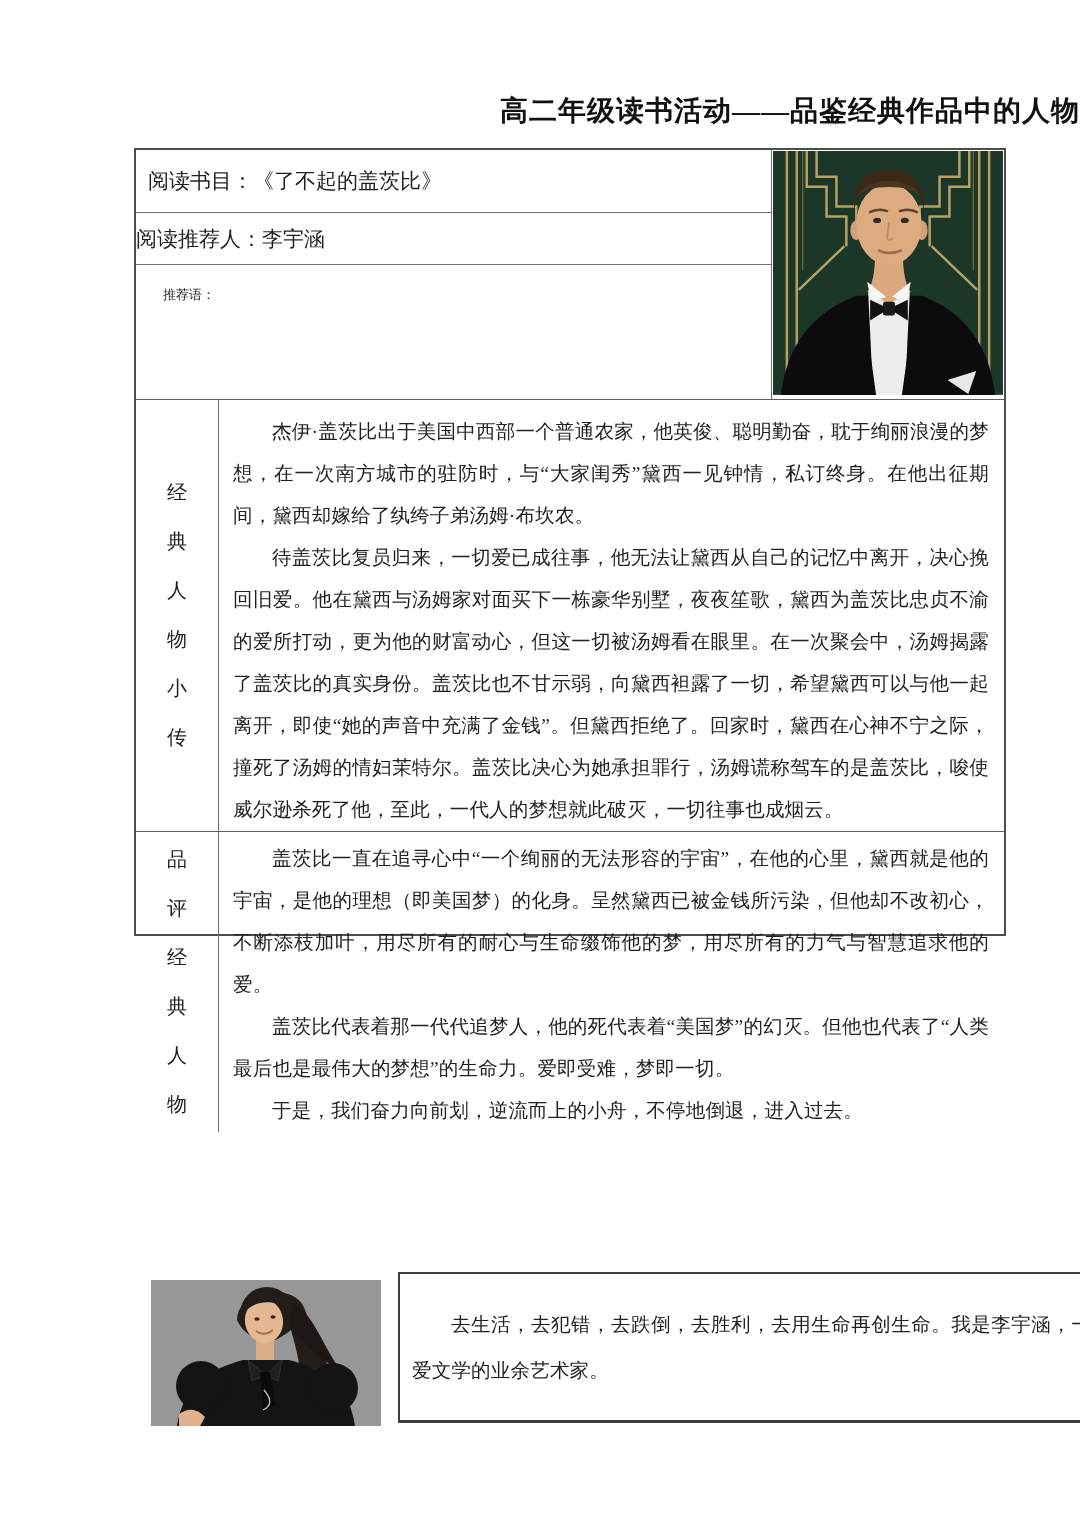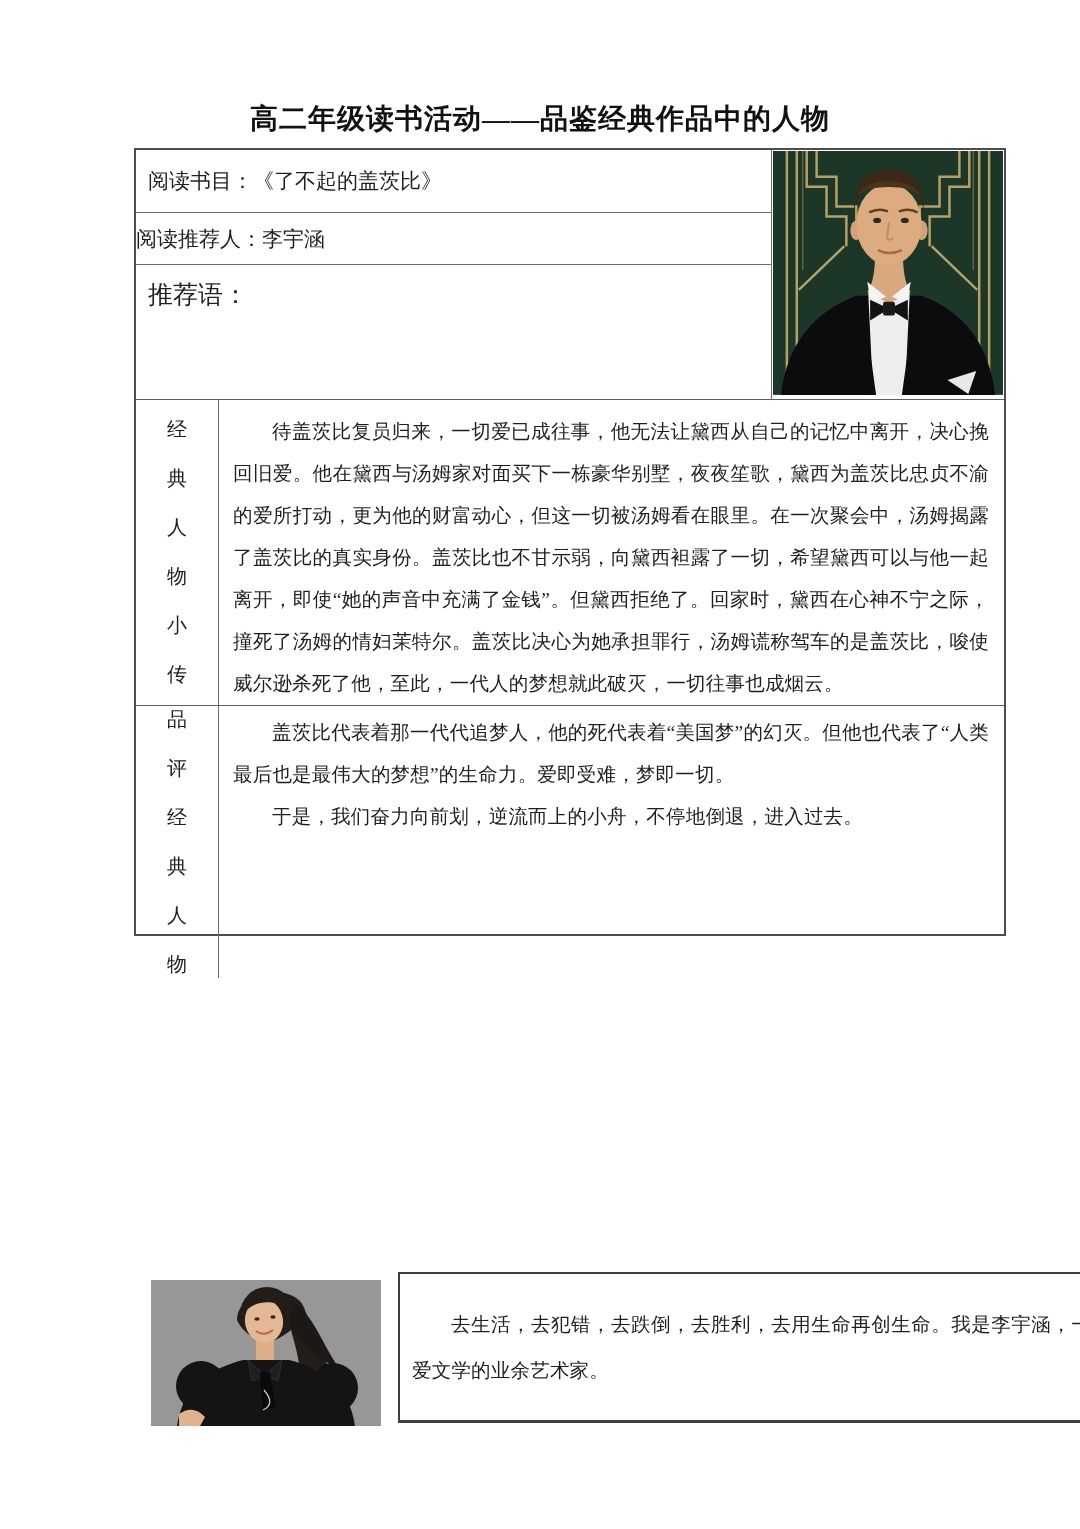--- a/index.html
+++ b/index.html
@@ -4,22 +4,22 @@
 <style>
   html,body { margin:0; padding:0; }
   body {
     width:1080px; height:1529px;
     background:#ffffff;
     position:relative;
     font-family:"Liberation Serif","DejaVu Serif",serif;
     color:#1f1f1f;
   }
   .page-title {
-    position:absolute; top:100px; left:0; width:100%;
-    text-align:center; font-size:28px; font-weight:bold;
+    position:absolute; top:92px; left:0; width:100%;
+    text-align:right; font-size:28px; font-weight:bold;
     letter-spacing:1px; color:#111;
   }
   
   .main-table {
     position:absolute; left:134px; top:148px;
     width:872px; height:788px;
     border:2px solid #4d4d4d;
     display:flex; flex-direction:column;
     box-sizing:border-box;
   }
@@ -28,21 +28,21 @@
   .row-book {
     height:63px; border-bottom:1px solid #6e6e6e;
     display:flex; align-items:center; padding:0 12px;
     font-size:21px; box-sizing:border-box;
   }
   .row-recommender {
     height:52px; border-bottom:1px solid #6e6e6e;
     display:flex; align-items:center; padding:0 0;
     font-size:21px; box-sizing:border-box;
   }
-  .row-reco { flex:1; padding:8px 14px 0 12px; font-size:25px; line-height:44px; box-sizing:border-box; }
+  .row-reco { flex:1; padding:8px 14px 0 12px; font-size:13px; line-height:44px; box-sizing:border-box;margin-left:15px; }
   .row-reco p { margin:0; text-indent:2em; text-align:justify; }
   .top-right { width:233px; border-left:1px solid #6e6e6e; box-sizing:border-box; padding:1px 1px 4px 1px; }
   .top-right svg { display:block; width:100%; height:100%; }
 
   .section { display:flex; border-bottom:1px solid #5e5e5e; }
   .bio-block { height:434px; }
   .review-block { flex:1; border-bottom:none; }
   .v-label {
     width:83px; border-right:1px solid #6e6e6e;
     display:flex; flex-direction:column; justify-content:center; align-items:center;
@@ -127,34 +127,36 @@
   <div class="section bio-block">
     <div class="v-label">
       <span>经</span>
       <span>典</span>
       <span>人</span>
       <span>物</span>
       <span>小</span>
       <span>传</span>
     </div>
     <div class="section-text">
+      <p>杰伊·盖茨比出于美国中西部一个普通农家，他英俊、聪明勤奋，耽于绚丽浪漫的梦想，在一次南方城市的驻防时，与“大家闺秀”黛西一见钟情，私订终身。在他出征期间，黛西却嫁给了纨绔子弟汤姆·布坎农。</p>
       <p>待盖茨比复员归来，一切爱已成往事，他无法让黛西从自己的记忆中离开，决心挽回旧爱。他在黛西与汤姆家对面买下一栋豪华别墅，夜夜笙歌，黛西为盖茨比忠贞不渝的爱所打动，更为他的财富动心，但这一切被汤姆看在眼里。在一次聚会中，汤姆揭露了盖茨比的真实身份。盖茨比也不甘示弱，向黛西袒露了一切，希望黛西可以与他一起离开，即使“她的声音中充满了金钱”。但黛西拒绝了。回家时，黛西在心神不宁之际，撞死了汤姆的情妇茉特尔。盖茨比决心为她承担罪行，汤姆谎称驾车的是盖茨比，唆使威尔逊杀死了他，至此，一代人的梦想就此破灭，一切往事也成烟云。</p>
     </div>
   </div>
 
   <div class="section review-block">
     <div class="v-label">
       <span>品</span>
       <span>评</span>
       <span>经</span>
       <span>典</span>
       <span>人</span>
       <span>物</span>
     </div>
     <div class="section-text">
+      <p>盖茨比一直在追寻心中“一个绚丽的无法形容的宇宙”，在他的心里，黛西就是他的宇宙，是他的理想（即美国梦）的化身。呈然黛西已被金钱所污染，但他却不改初心，不断添枝加叶，用尽所有的耐心与生命缀饰他的梦，用尽所有的力气与智慧追求他的爱。</p>
       <p>盖茨比代表着那一代代追梦人，他的死代表着“美国梦”的幻灭。但他也代表了“人类最后也是最伟大的梦想”的生命力。爱即受难，梦即一切。</p>
       <p>于是，我们奋力向前划，逆流而上的小舟，不停地倒退，进入过去。</p>
     </div>
   </div>
 </div>
 
 <div class="footer-photo">
   <svg viewBox="0 0 230 146" preserveAspectRatio="none">
     <rect width="230" height="146" fill="#9b9b9b"></rect>
     <rect width="230" height="146" fill="#8f8f8f" opacity="0.35"></rect>

